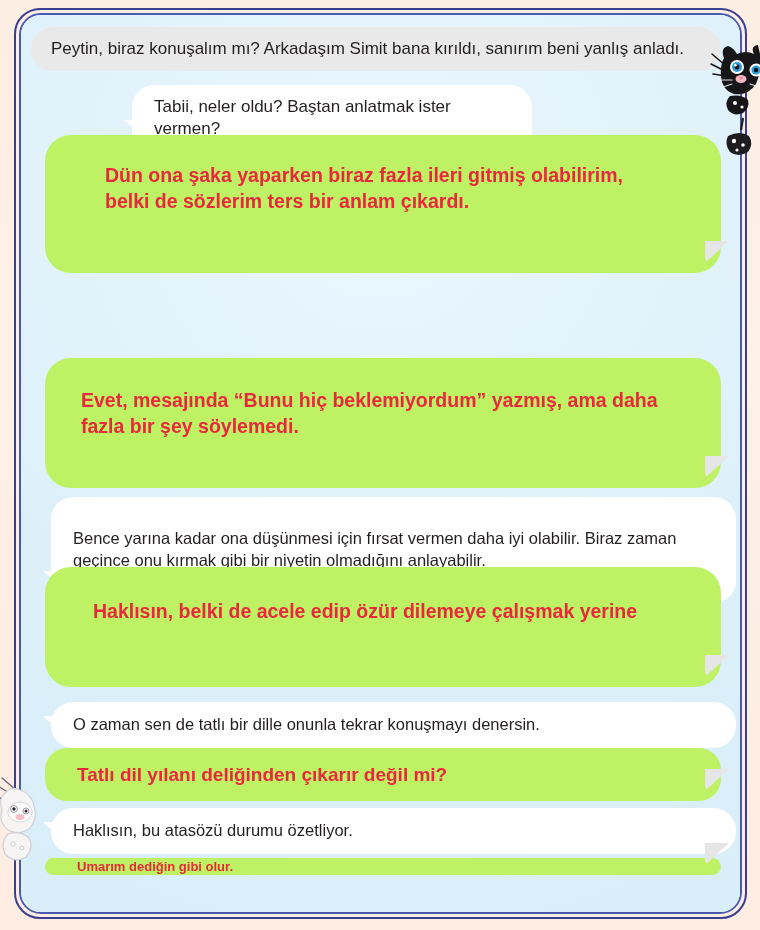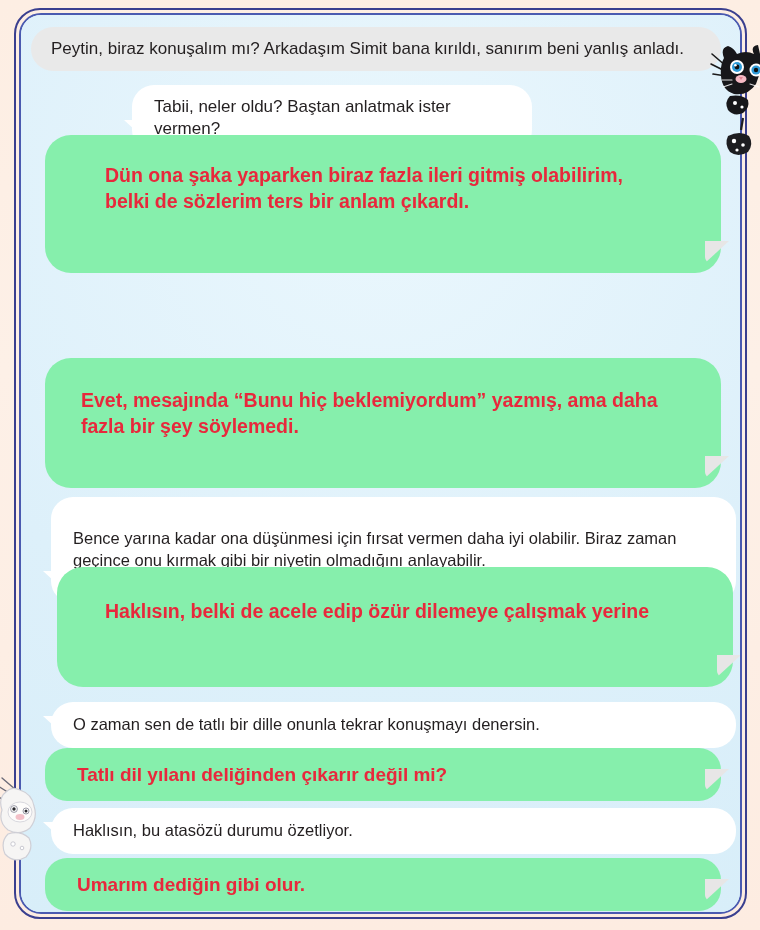--- a/index.html
+++ b/index.html
@@ -61,21 +61,21 @@
 
   
   .bubble {
     position: absolute;
     border-radius: 20px;
     padding: 12px 18px;
     line-height: 1.32;
   }
 
   .bubble.gray {
-    background: #86efac;
+    background: #bef264;
     color: #e8283c;
     font-weight: bold;
   }
 
   .bubble.white {
     background: #ffffff;
     color: #231f20;
     font-weight: normal;
   }
 
@@ -120,33 +120,33 @@
   
   #b4 { left: 30px;  top: 268px;  width: 685px; font-size: 16.5px; padding: 14px 22px; border-radius: 22px; }
 
   
   #b5 { left: 24px;  top: 343px;  width: 676px; height: 130px; font-size: 19.5px; padding: 30px 36px; border-radius: 26px; }
 
   
   #b6 { left: 30px;  top: 482px;  width: 685px; font-size: 16.5px; padding: 31px 22px; border-radius: 22px; }
 
   
-  #b7 { left: 24px;  top: 552px;  width: 676px; height: 120px; font-size: 19.5px; padding: 32px 48px; border-radius: 26px; margin-left: 12px; }
+  #b7 { left: 24px;  top: 552px;  width: 676px; height: 120px; font-size: 19.5px; padding: 32px 48px; border-radius: 26px; }
 
   
   #b8 { left: 30px;  top: 687px;  width: 685px; font-size: 16.5px; padding: 12px 22px; border-radius: 22px; }
 
   
   #b9 { left: 24px;  top: 733px;  width: 676px; font-size: 19px; padding: 14px 32px; border-radius: 22px; }
 
   
   #b10 { left: 30px; top: 793px;  width: 685px; font-size: 16.5px; padding: 12px 22px; border-radius: 22px; }
 
   
-  #b11 { left: 24px; top: 843px;  width: 676px; font-size: 19px; padding: 14px 32px; border-radius: 22px; }
+  #b11 { left: 24px; top: 843px;  width: 676px; font-size: 13px; padding: 0 32px; border-radius: 22px; }
 
   
   .deco { position: absolute; z-index: 6; pointer-events: none; }
   #cat-right  { right: -2px; top: 40px;  width: 52px; height: 130px; }
   #sheep-left { left: -4px;  top: 772px; width: 44px; height: 118px; }
 </style>
 </head>
 <body>
 
 <div class="page">

